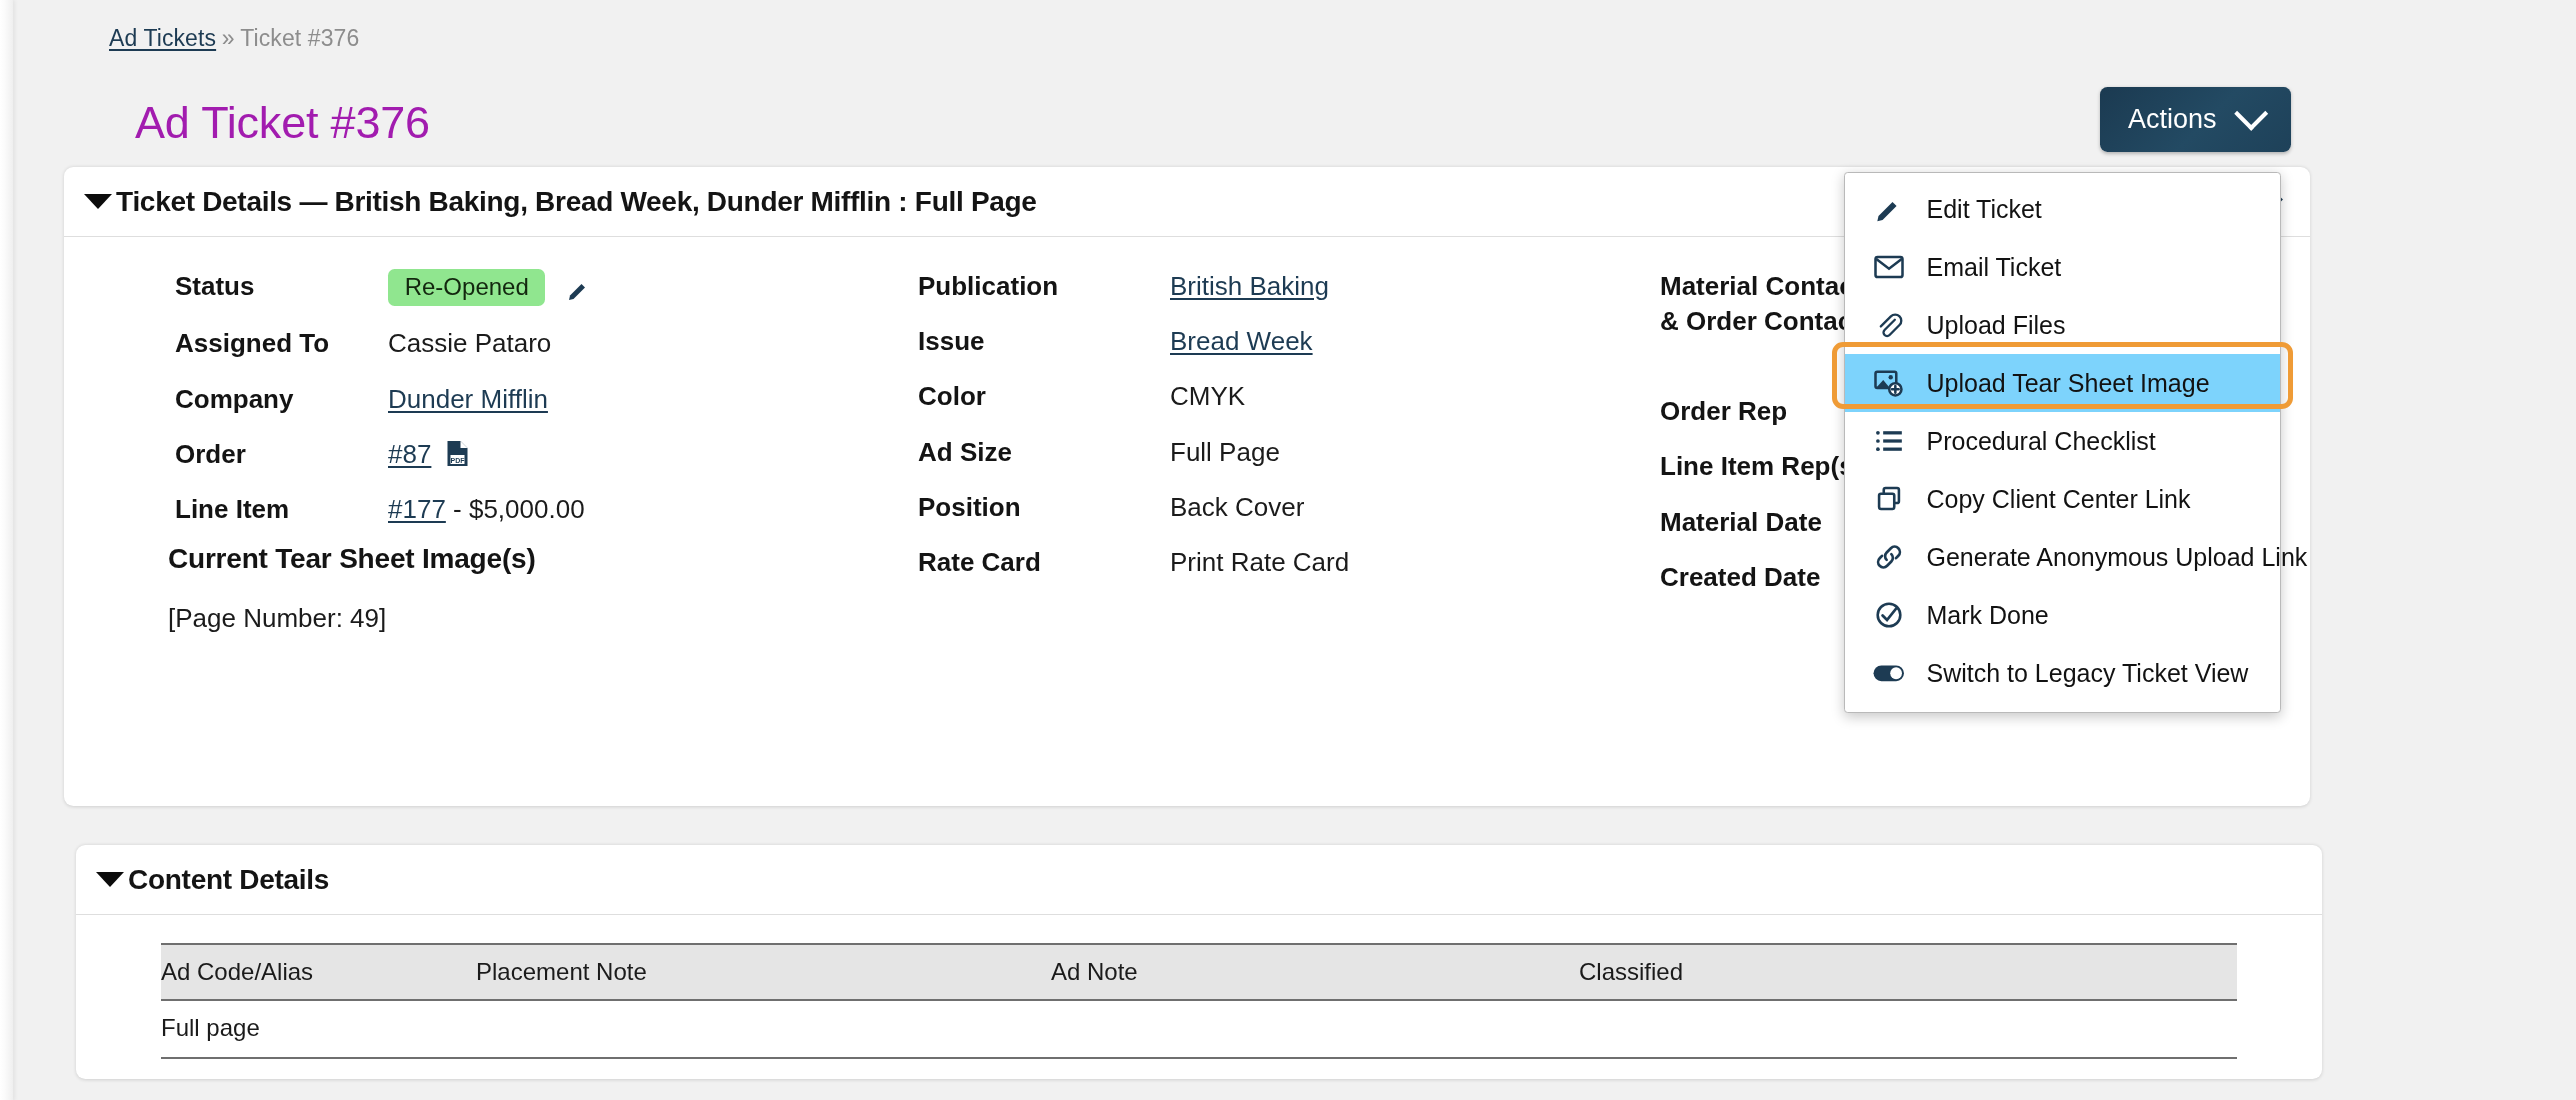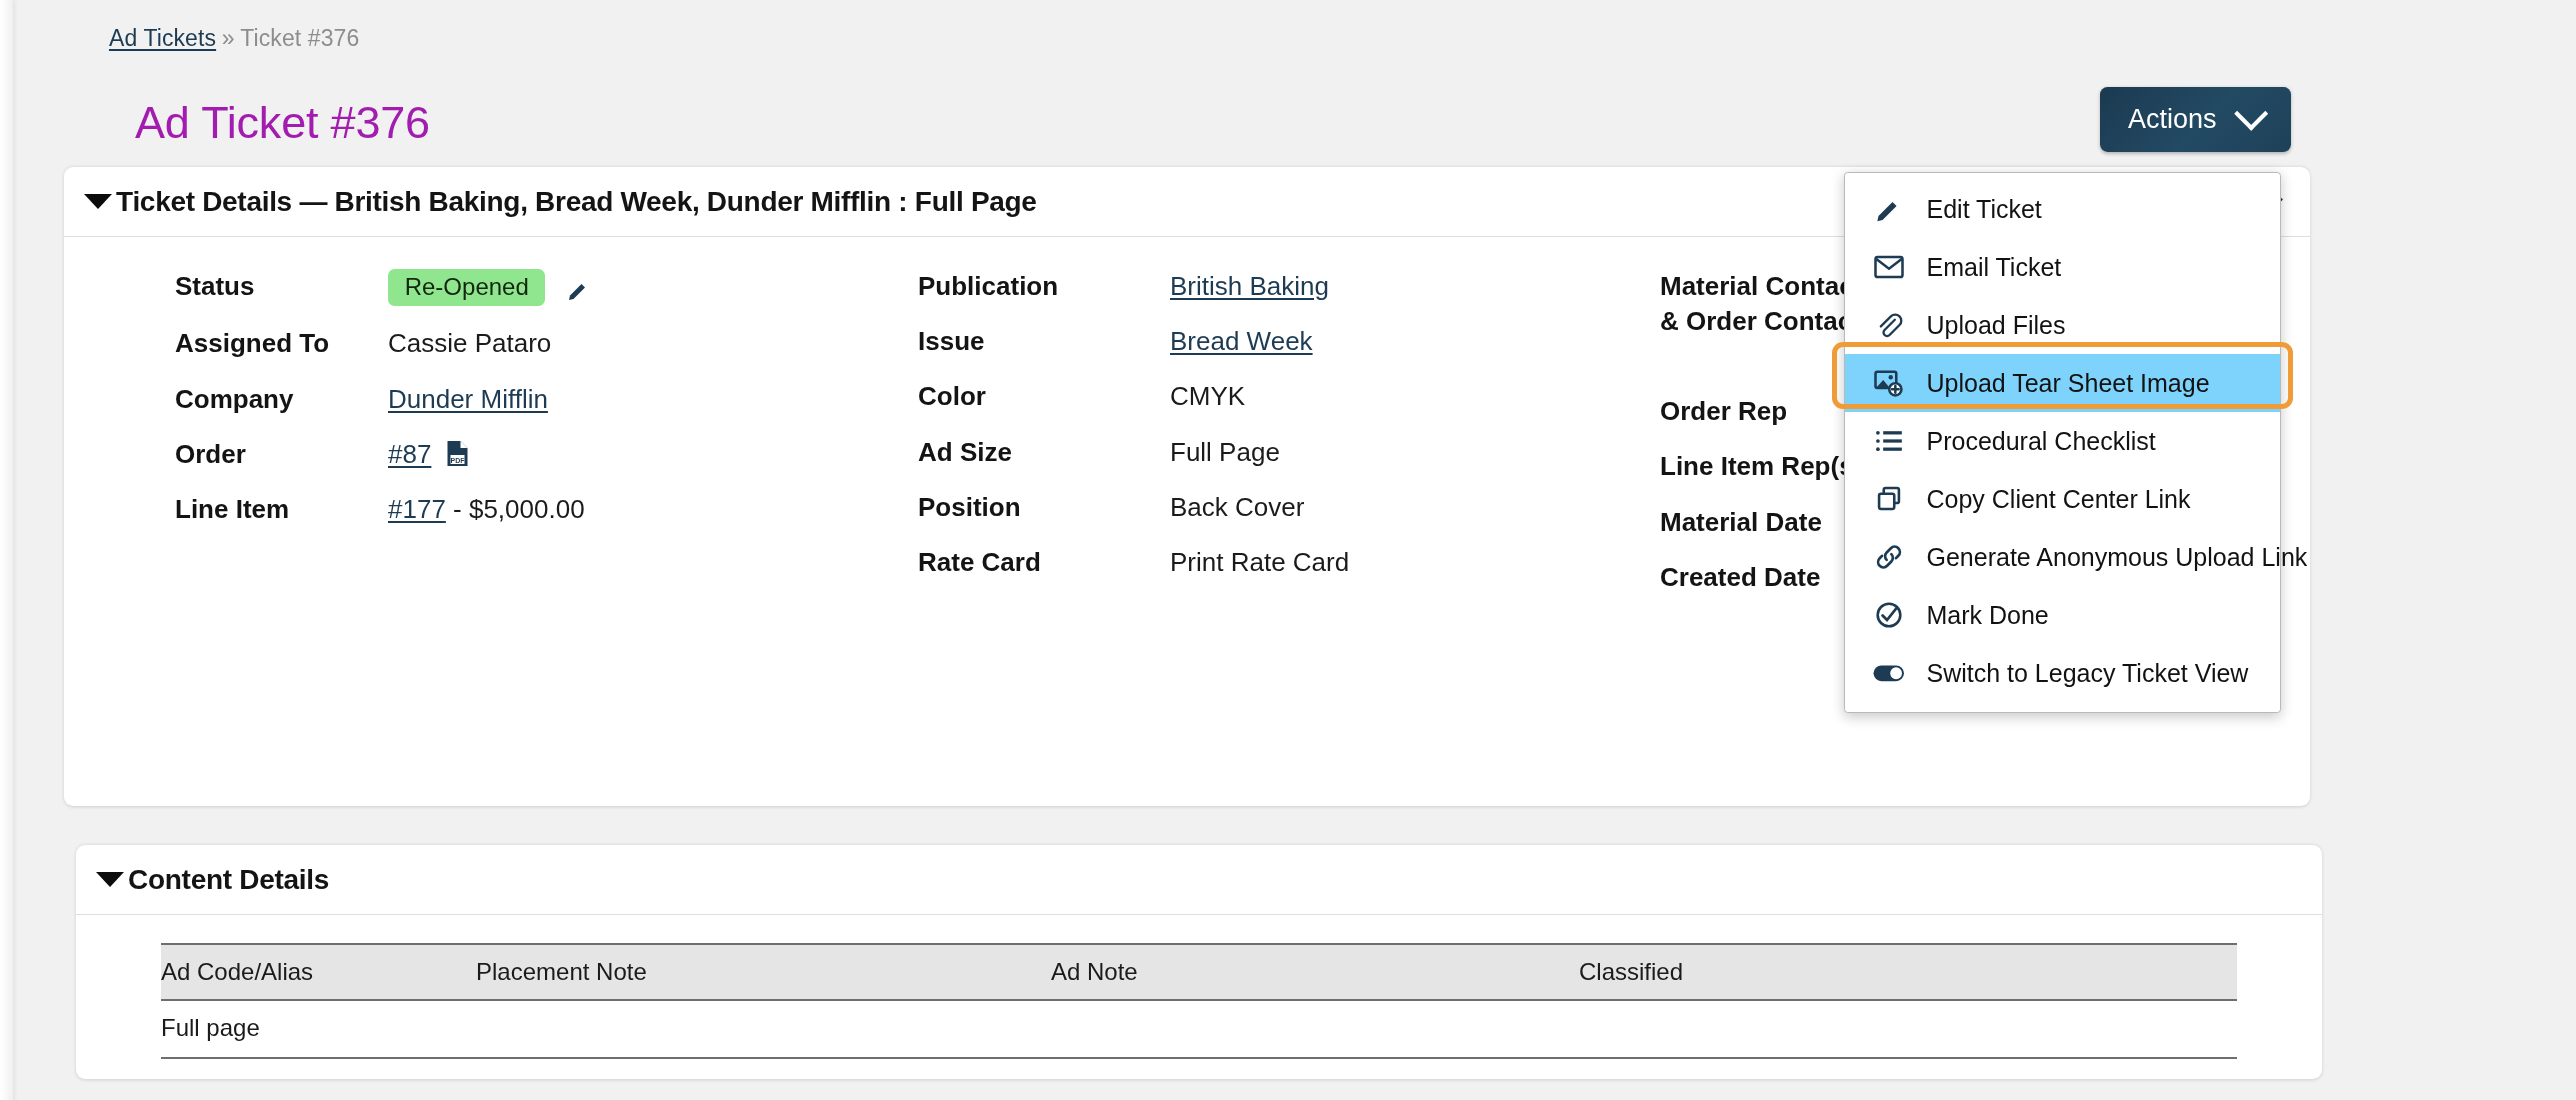--- a/index.html
+++ b/index.html
@@ -435,20 +435,24 @@
             <div class="lbl">Material Date</div>
             <div class="val">20</div>
           </div>
           <div class="row">
             <div class="lbl">Created Date</div>
             <div class="val">20</div>
           </div>
         </div>
       </div>
 
+      <div class="tearsheet">
+        <div class="ts-title">Current Tear Sheet Image(s)</div>
+        <div class="ts-page">[Page Number: 49]</div>
+      </div>
     </div>
   </div>
 
   <div class="card" id="content-card">
     <div class="card-header">
       <span class="tri"></span>
       <span class="hdr-text">Content Details</span>
     </div>
 
     <table class="ctable">

